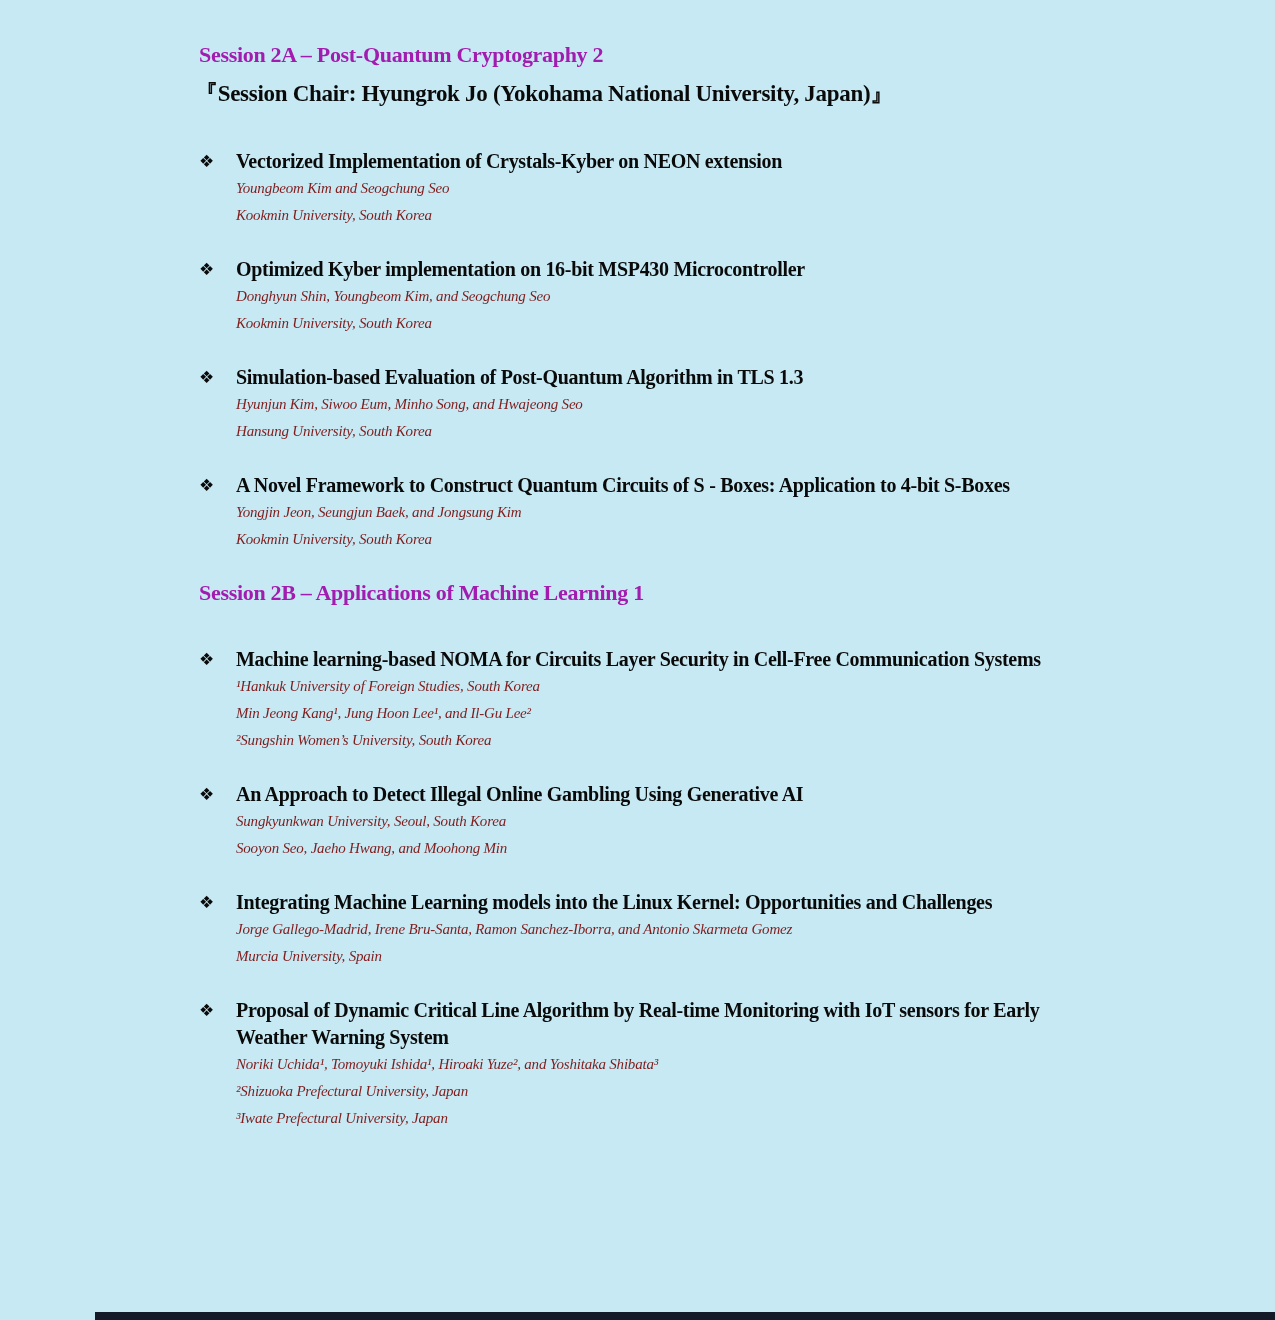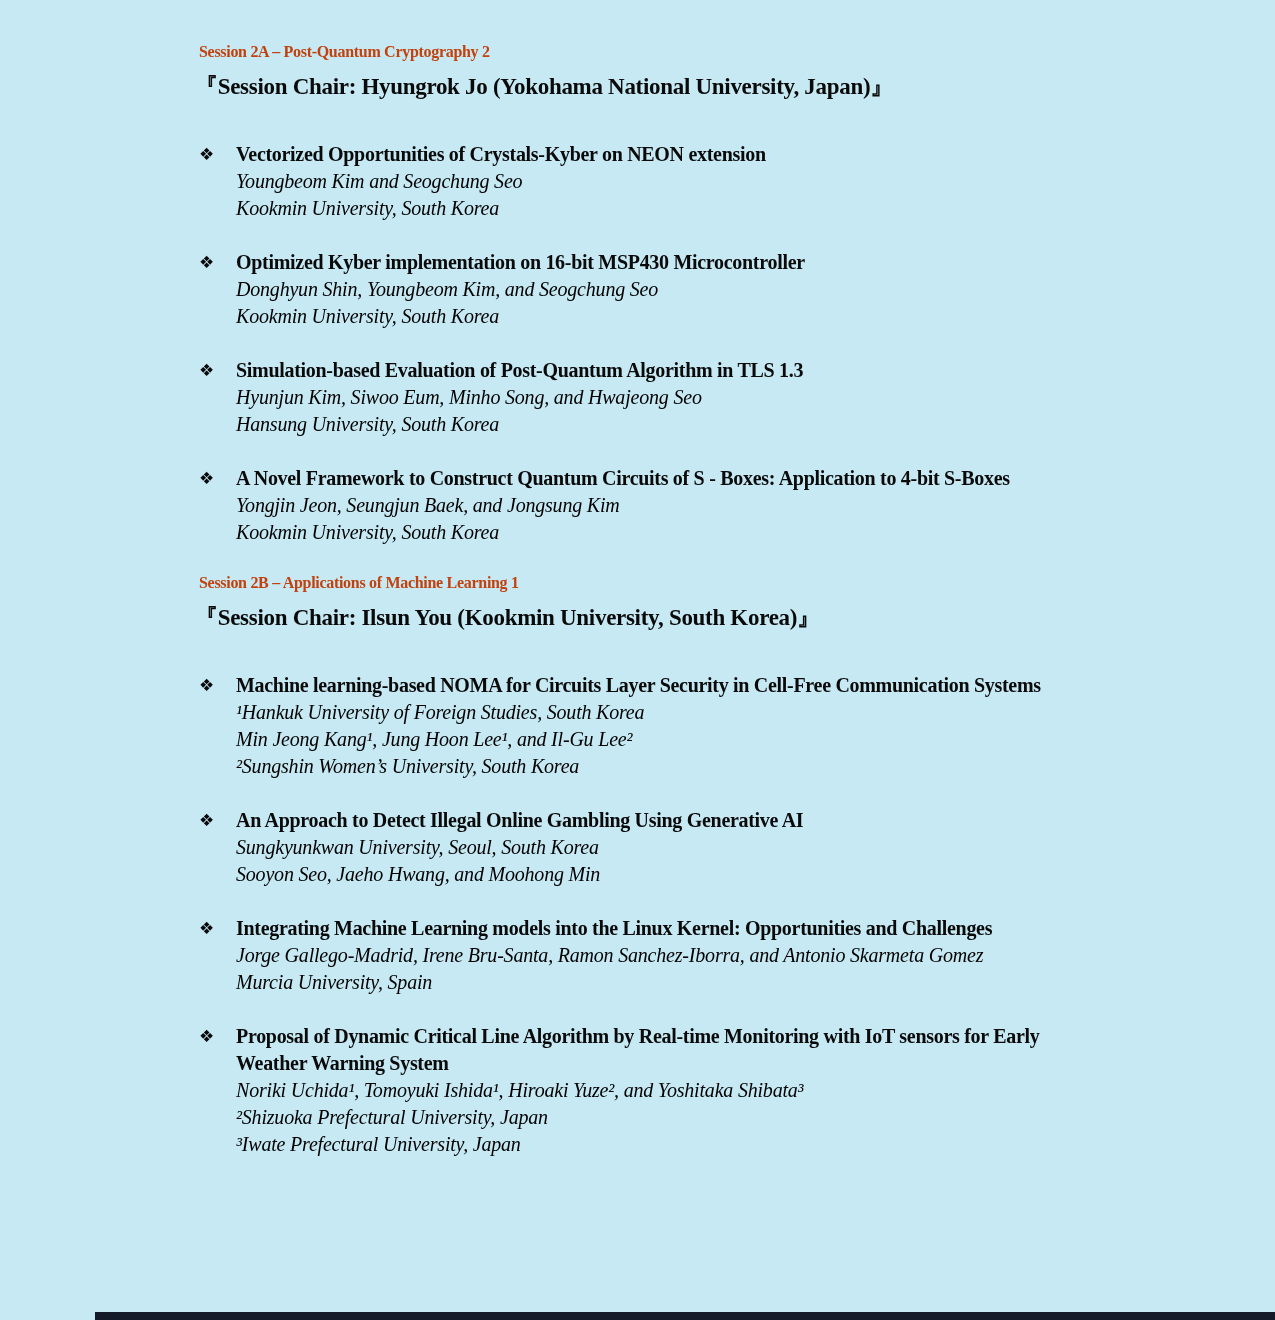--- a/index.html
+++ b/index.html
@@ -17,23 +17,23 @@
   }
   .program {
     position: absolute;
     top: 42px;
     left: 199px;
     width: 940px;
   }
   .session { margin-bottom: 18px; }
   .session-title {
     font-weight: bold;
-    font-size: 16px;
+    font-size: 22px;
     line-height: 1.2;
-    color: #c2410c;
+    color: #a21caf;
     letter-spacing: -0.3px;
     margin: 0 0 12px 0;
   }
   .session-chair {
     font-weight: bold;
     font-size: 23px;
     line-height: 1.2;
     color: #0a0a0a;
     letter-spacing: -0.3px;
     margin: 0 0 0 -4px;
@@ -60,24 +60,24 @@
   }
   .paper-title {
     font-weight: bold;
     font-size: 20px;
     line-height: 27px;
     letter-spacing: -0.3px;
     color: #0a0a0a;
   }
   .paper-line {
     font-style: italic;
-    font-size: 20px;
+    font-size: 15px;
     line-height: 27px;
     letter-spacing: -0.2px;
-    color: #000000;
+    color: #7f1d1d;
   }
   .page-edge-bar {
     position: absolute;
     bottom: 0;
     left: 95px;
     right: 0;
     height: 8px;
   }
 </style>
 </head>
@@ -87,21 +87,21 @@
 
   <div class="session">
     <div class="session-title">Session 2A – Post-Quantum Cryptography 2</div>
     <div class="session-chair">『Session Chair: Hyungrok Jo (Yokohama National University, Japan)』</div>
 
     <div class="paper-list">
 
       <div class="paper">
         <span class="bullet">❖</span>
         <div class="paper-body">
-          <div class="paper-title">Vectorized Opportunities of Crystals-Kyber on NEON extension</div>
+          <div class="paper-title">Vectorized Implementation of Crystals-Kyber on NEON extension</div>
           <div class="paper-line">Youngbeom Kim and Seogchung Seo</div>
           <div class="paper-line">Kookmin University, South Korea</div>
         </div>
       </div>
 
       <div class="paper">
         <span class="bullet">❖</span>
         <div class="paper-body">
           <div class="paper-title">Optimized Kyber implementation on 16-bit MSP430 Microcontroller</div>
           <div class="paper-line">Donghyun Shin, Youngbeom Kim, and Seogchung Seo</div>
@@ -125,21 +125,20 @@
           <div class="paper-line">Yongjin Jeon, Seungjun Baek, and Jongsung Kim</div>
           <div class="paper-line">Kookmin University, South Korea</div>
         </div>
       </div>
 
     </div>
   </div>
 
   <div class="session">
     <div class="session-title">Session 2B – Applications of Machine Learning 1</div>
-    <div class="session-chair">『Session Chair: Ilsun You (Kookmin University, South Korea)』</div>
 
     <div class="paper-list">
 
       <div class="paper">
         <span class="bullet">❖</span>
         <div class="paper-body">
           <div class="paper-title">Machine learning-based NOMA for Circuits Layer Security in Cell-Free Communication Systems</div>
           <div class="paper-line">¹Hankuk University of Foreign Studies, South Korea</div>
           <div class="paper-line">Min Jeong Kang¹, Jung Hoon Lee¹, and Il-Gu Lee²</div>
           <div class="paper-line">²Sungshin Women’s University, South Korea</div>

